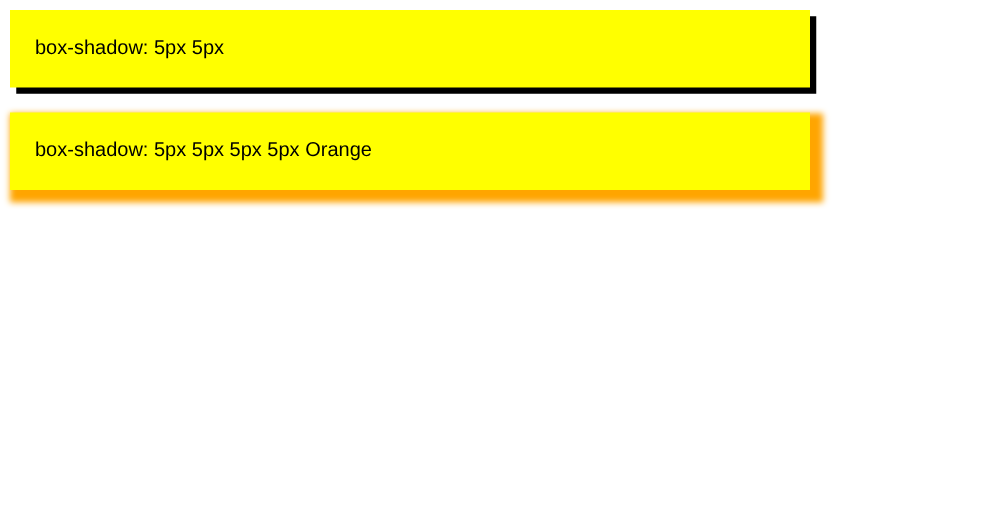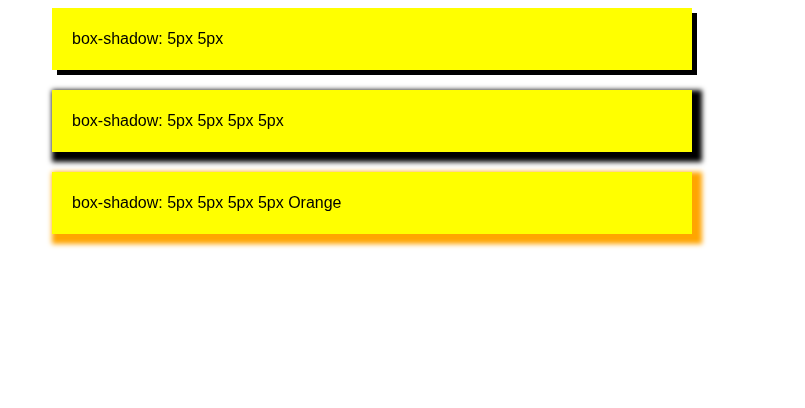--- a/index.html
+++ b/index.html
@@ -7,21 +7,20 @@
   }
   body {
     margin: 0;
     width: 805px;
     height: 408px;
     overflow: hidden;
     font-family: "Liberation Sans", "DejaVu Sans", sans-serif;
   }
   .page {
     padding: 8px;
-    margin-left: 44px;
   }
   .demo-box {
     box-sizing: border-box;
     width: 640px;
     background: #ffff00;
     color: #000000;
     padding: 20px;
     margin-bottom: 20px;
     font-size: 16px;
     line-height: 22px;
@@ -36,21 +35,18 @@
 </head>
 <body>
 
 <div class="page">
 
   <div class="demo-box shadow-offset">
     <span>box-shadow: 5px 5px</span>
   </div>
 
 
-  <div class="demo-box shadow-spread">
-    <span>box-shadow: 5px 5px 5px 5px</span>
-  </div>
 
   <div class="demo-box shadow-orange">
     <span>box-shadow: 5px 5px 5px 5px Orange</span>
   </div>
 
 </div>
 
 </body></html>

